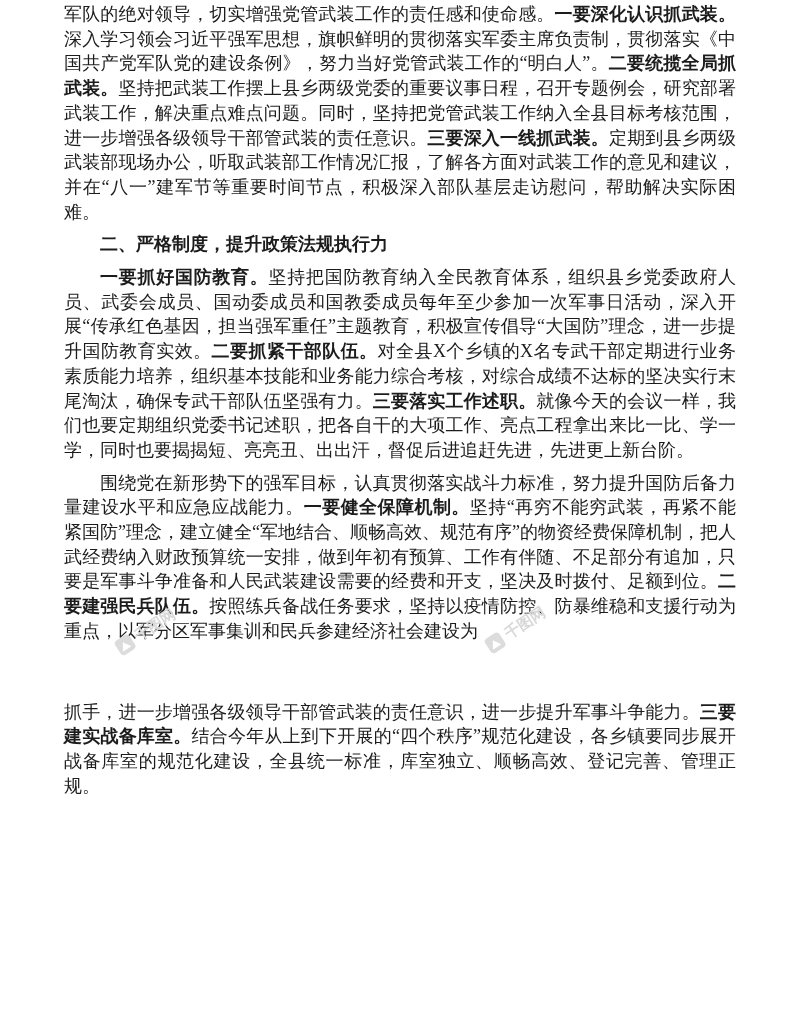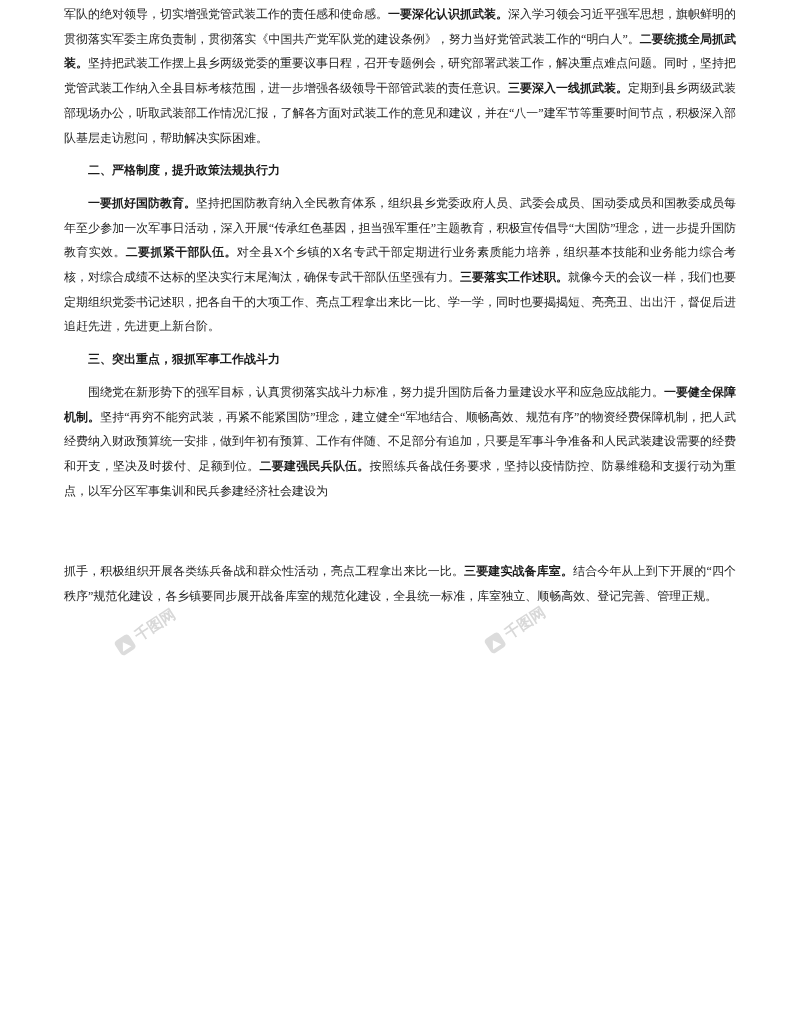--- a/index.html
+++ b/index.html
@@ -8,21 +8,21 @@
     background: #ffffff;
     font-family: "Liberation Serif", "DejaVu Serif", serif;
     color: #1c1c1c;
     position: relative;
     overflow: hidden;
   }
   .doc {
     position: relative;
     z-index: 1;
     padding: 2px 64px 0 64px;
-    font-size: 12px;
+    font-size: 18px;
     line-height: 24.7px;
     text-align: justify;
   }
   .doc p { margin: 8px 0; }
   .doc p:first-child { margin-top: 0; }
   .doc p.indent { text-indent: 2em; }
   .doc p.heading { font-weight: bold; }
   .run.bold { font-weight: bold; }
   .page-break { height: 40px; }
   .watermark-layer {
@@ -62,24 +62,23 @@
     border-bottom: 8px solid #ffffff;
   }
 </style>
 </head>
 <body>
 
 <div class="doc">
     <p class="body"><span class="run">军队的绝对领导，切实增强党管武装工作的责任感和使命感。</span><span class="run bold">一要深化认识抓武装。</span><span class="run">深入学习领会习近平强军思想，旗帜鲜明的贯彻落实军委主席负责制，贯彻落实《中国共产党军队党的建设条例》，努力当好党管武装工作的“明白人”。</span><span class="run bold">二要统揽全局抓武装。</span><span class="run">坚持把武装工作摆上县乡两级党委的重要议事日程，召开专题例会，研究部署武装工作，解决重点难点问题。同时，坚持把党管武装工作纳入全县目标考核范围，进一步增强各级领导干部管武装的责任意识。</span><span class="run bold">三要深入一线抓武装。</span><span class="run">定期到县乡两级武装部现场办公，听取武装部工作情况汇报，了解各方面对武装工作的意见和建议，并在“八一”建军节等重要时间节点，积极深入部队基层走访慰问，帮助解决实际困难。</span></p>
     <p class="heading indent"><span class="run bold">二、严格制度，提升政策法规执行力</span></p>
     <p class="body indent"><span class="run bold">一要抓好国防教育。</span><span class="run">坚持把国防教育纳入全民教育体系，组织县乡党委政府人员、武委会成员、国动委成员和国教委成员每年至少参加一次军事日活动，深入开展“传承红色基因，担当强军重任”主题教育，积极宣传倡导“大国防”理念，进一步提升国防教育实效。</span><span class="run bold">二要抓紧干部队伍。</span><span class="run">对全县X个乡镇的X名专武干部定期进行业务素质能力培养，组织基本技能和业务能力综合考核，对综合成绩不达标的坚决实行末尾淘汰，确保专武干部队伍坚强有力。</span><span class="run bold">三要落实工作述职。</span><span class="run">就像今天的会议一样，我们也要定期组织党委书记述职，把各自干的大项工作、亮点工程拿出来比一比、学一学，同时也要揭揭短、亮亮丑、出出汗，督促后进追赶先进，先进更上新台阶。</span></p>
-    <p class="heading indent"><span class="run bold">三、突出重点，狠抓军事工作战斗力</span></p>
     <p class="body indent"><span class="run">围绕党在新形势下的强军目标，认真贯彻落实战斗力标准，努力提升国防后备力量建设水平和应急应战能力。</span><span class="run bold">一要健全保障机制。</span><span class="run">坚持“再穷不能穷武装，再紧不能紧国防”理念，建立健全“军地结合、顺畅高效、规范有序”的物资经费保障机制，把人武经费纳入财政预算统一安排，做到年初有预算、工作有伴随、不足部分有追加，只要是军事斗争准备和人民武装建设需要的经费和开支，坚决及时拨付、足额到位。</span><span class="run bold">二要建强民兵队伍。</span><span class="run">按照练兵备战任务要求，坚持以疫情防控、防暴维稳和支援行动为重点，以军分区军事集训和民兵参建经济社会建设为</span></p>
     <div class="page-break"></div>
-    <p class="body"><span class="run">抓手，积极组织开展各类练兵备战和群众性活动，亮点工程拿出来比一比。</span><span class="run bold">三要建实战备库室。</span><span class="run">结合今年从上到下开展的“四个秩序”规范化建设，各乡镇要同步展开战备库室的规范化建设，全县统一标准，库室独立、顺畅高效、登记完善、管理正规。</span></p>
+    <p class="body"><span class="run">抓手，进一步增强各级领导干部管武装的责任意识，进一步提升军事斗争能力。</span><span class="run bold">三要建实战备库室。</span><span class="run">结合今年从上到下开展的“四个秩序”规范化建设，各乡镇要同步展开战备库室的规范化建设，全县统一标准，库室独立、顺畅高效、登记完善、管理正规。</span></p>
   </div>
 <div class="watermark-layer">
     <div class="watermark" style="left: 118px; top: 640px; transform: rotate(-33deg);">
       <span class="wm-logo">
         <span class="wm-tri"></span>
       </span>
       <span class="wm-text">千图网</span>
     </div>
     <div class="watermark" style="left: 488px; top: 638px; transform: rotate(-33deg);">
       <span class="wm-logo">

